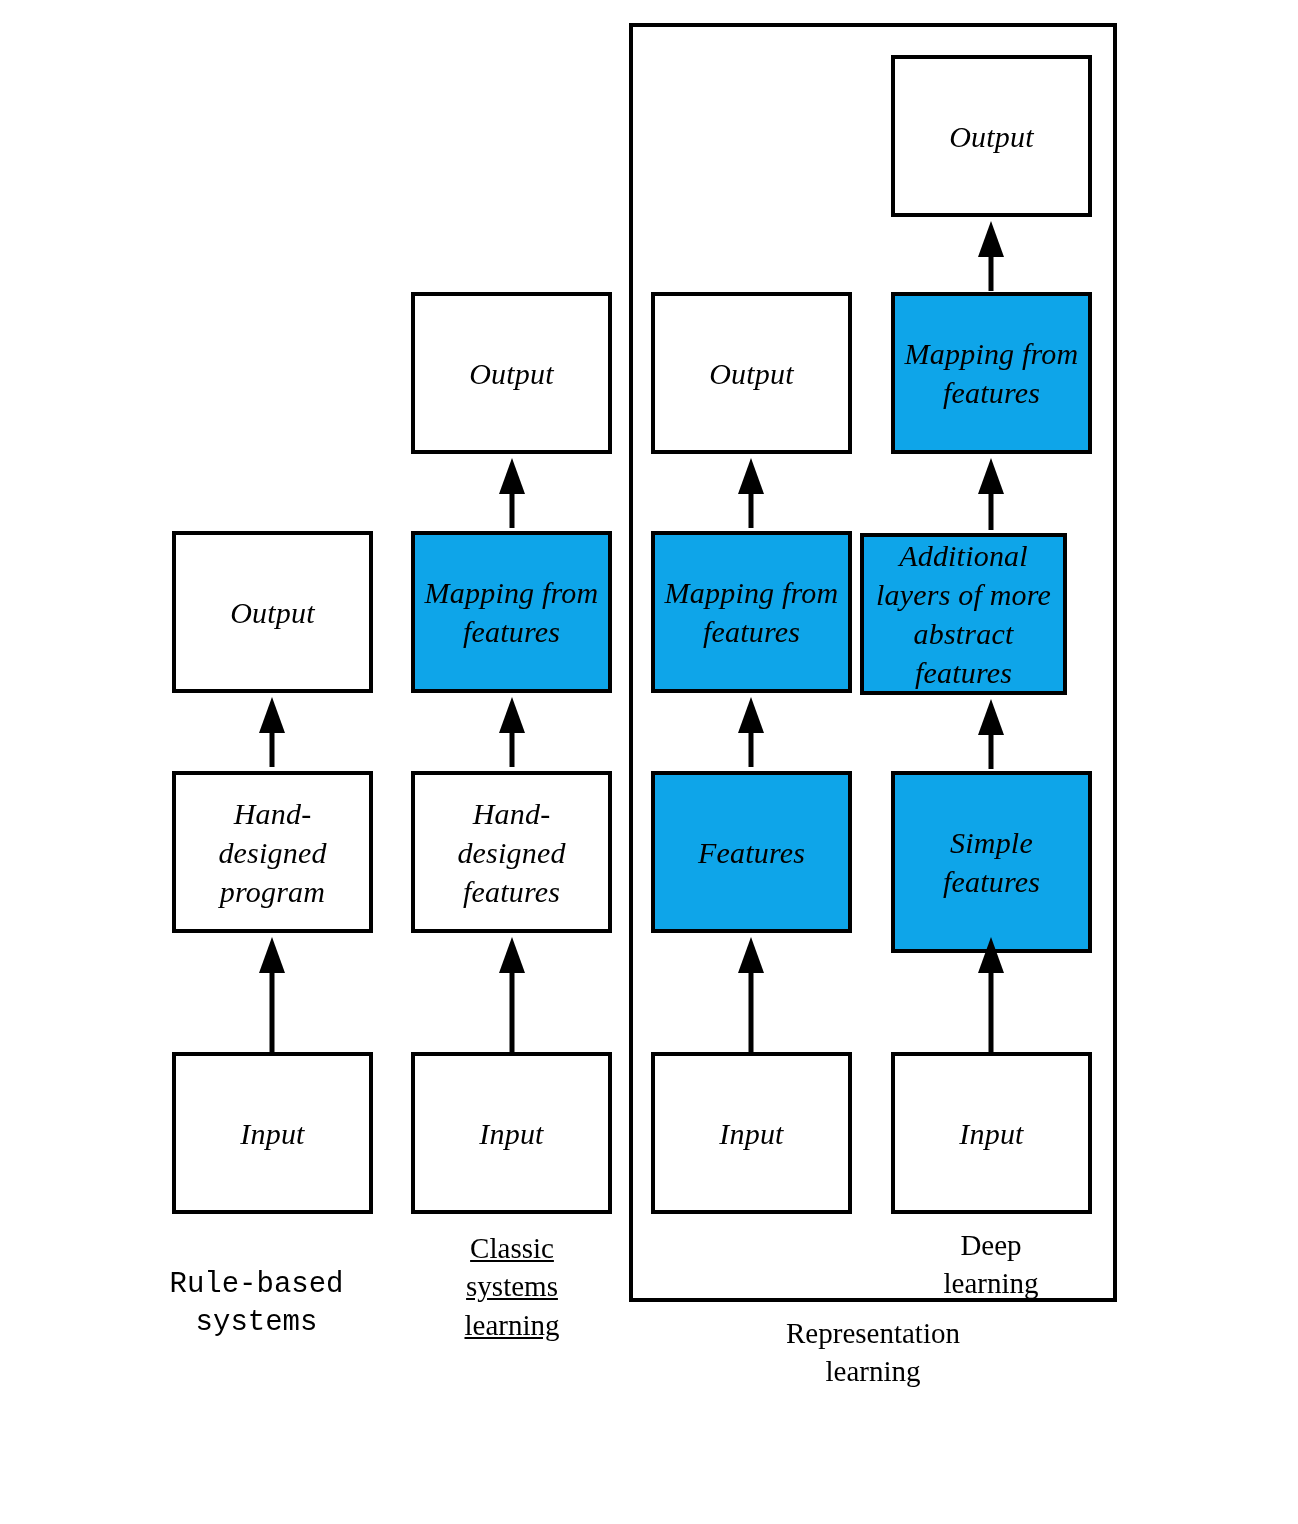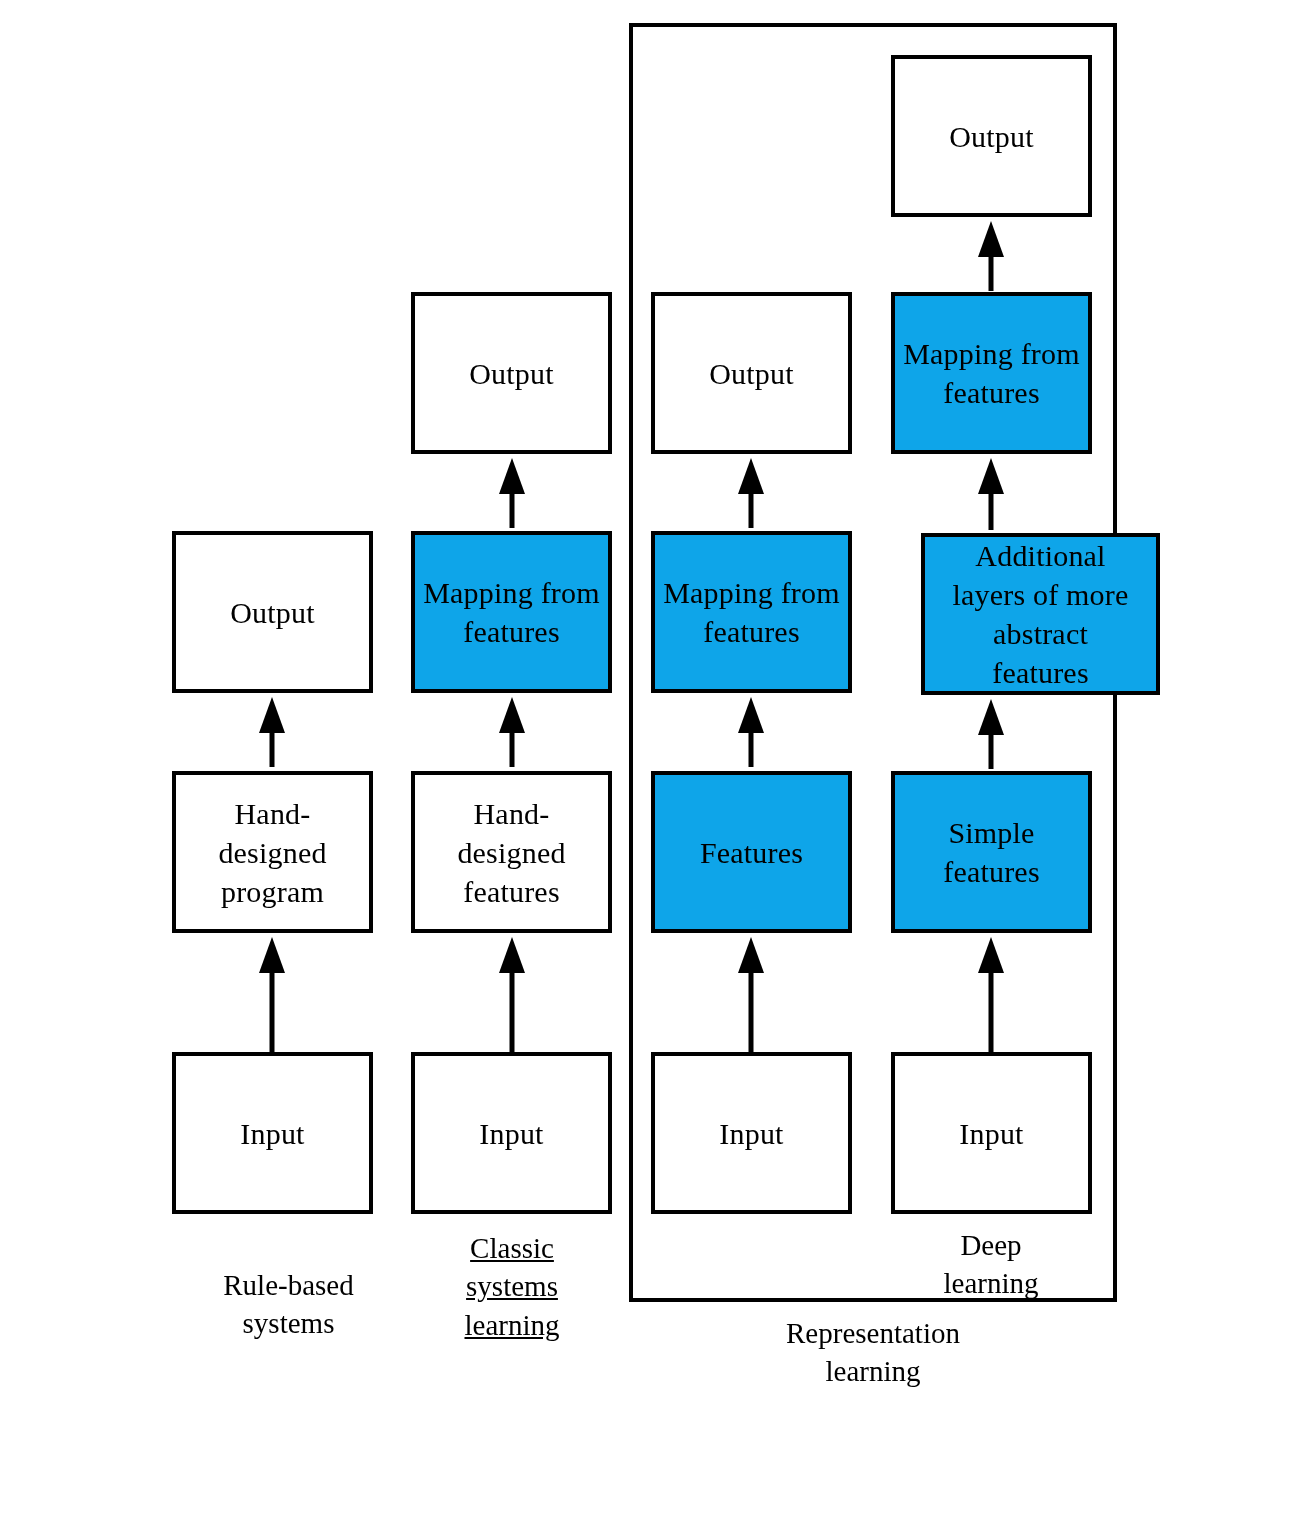--- a/index.html
+++ b/index.html
@@ -36,21 +36,21 @@
     background: #ffffff;
     display: flex;
     align-items: center;
     justify-content: center;
     text-align: center;
     line-height: 1.30;
     font-size: 30px;
     letter-spacing: 0.2px;
   }
   .node.shaded { background: #0ea5e9; }
-  .node .node-label { display: block; padding: 0 6px; }
+  .node .node-label { display: block; padding: 0 6px; font-style: italic; }
 
   
   .arrow {
     position: absolute;
     width: 26px;
   }
   .arrow .shaft {
     position: absolute;
     left: 50%;
     transform: translateX(-50%);
@@ -113,21 +113,21 @@
 
   <div class="arrow" style="left:259px; top:937px; height:115px;">
     <span class="head"></span>
     <span class="shaft"></span>
   </div>
 
   <div class="node" style="left:172px; top:1052px; width:201px; height:162px;">
     <span class="node-label">Input</span>
   </div>
 
-  <div class="col-caption" style="left:148px; top:1266px; width:281px;">
+  <div class="col-caption" style="left:116px; top:1266px; width:281px;font-family:Liberation Mono, monospace;">
     <span>Rule-based</span><br>
     <span>systems</span>
   </div>
 
   <div class="node" style="left:411px; top:292px; width:201px; height:162px;">
     <span class="node-label">Output</span>
   </div>
 
   <div class="arrow" style="left:499px; top:458px; height:70px;">
     <span class="head"></span>
@@ -204,30 +204,30 @@
 
   <div class="node shaded" style="left:891px; top:292px; width:201px; height:162px;">
     <span class="node-label">Mapping from<br>features</span>
   </div>
 
   <div class="arrow" style="left:978px; top:458px; height:72px;">
     <span class="head"></span>
     <span class="shaft"></span>
   </div>
 
-  <div class="node shaded" style="left:921px; top:533px; width:239px; height:162px;">
+  <div class="node shaded" style="left:860px; top:533px; width:207px; height:162px;">
     <span class="node-label">Additional<br>layers of more<br>abstract<br>features</span>
   </div>
 
   <div class="arrow" style="left:978px; top:699px; height:70px;">
     <span class="head"></span>
     <span class="shaft"></span>
   </div>
 
-  <div class="node shaded" style="left:891px; top:771px; width:201px; height:162px;text-align:center;">
+  <div class="node shaded" style="left:891px; top:771px; width:201px; height:182px;text-align:center;">
     <span class="node-label">Simple<br>features</span>
   </div>
 
   <div class="arrow" style="left:978px; top:937px; height:115px;">
     <span class="head"></span>
     <span class="shaft"></span>
   </div>
 
   <div class="node" style="left:891px; top:1052px; width:201px; height:162px;">
     <span class="node-label">Input</span>

